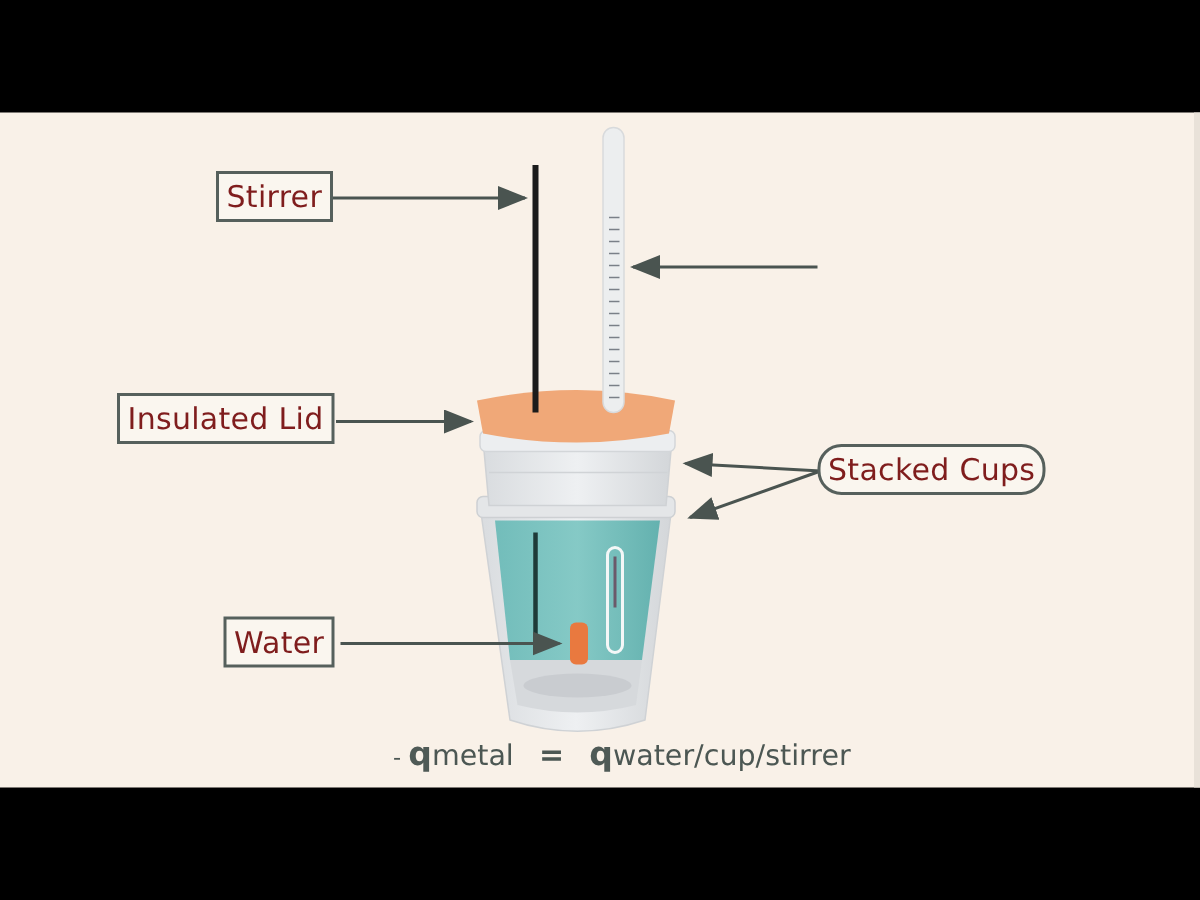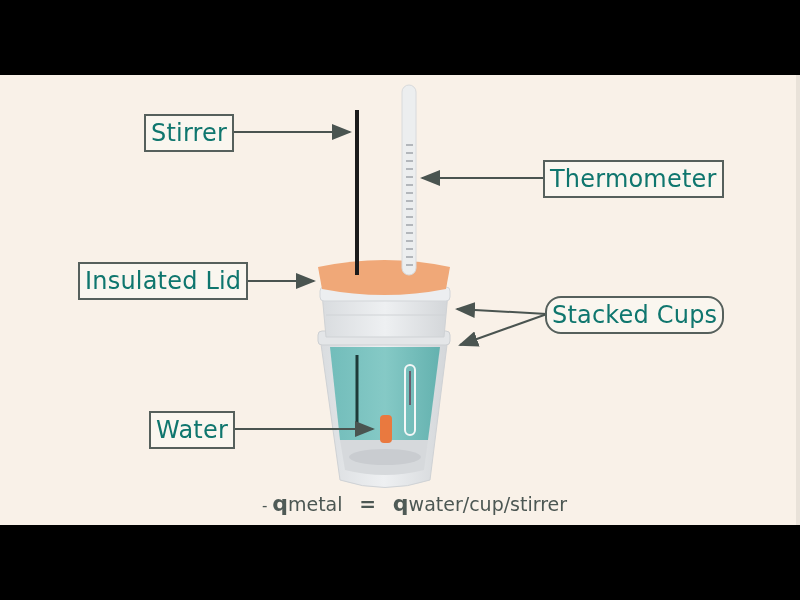--- a/index.html
+++ b/index.html
@@ -9,21 +9,21 @@
     }
     .frame {
       position: absolute; left: 0; top: 75px; width: 800px; height: 450px;
       background: #f9f1e8;
     }
     .frame-edge { position:absolute; right:0; top:0; width:4px; height:100%; background:#e9e2d9; }
     svg.diagram { position: absolute; left: 0; top: 0; width: 800px; height: 450px; }
     .label {
       position: absolute; box-sizing: border-box;
       border: 2px solid #56605c; background: #faf6ef;
-      color: #0f766e; font-size: 24px; line-height: 1;
+      color: #7f1d1d; font-size: 20px; line-height: 1;
       padding: 5px 5px 5px 5px; white-space: nowrap; letter-spacing: 0.2px;
     }
     .equation {
       position: absolute; left: 262px; top: 416px; color: #4c5753;
       font-size: 15px; white-space: nowrap;
     }
     .equation .q { font-size: 22px; font-weight: bold; color: #4f5a56; }
     .equation .sub { font-size: 19px; }
     .equation .op { font-size: 20px; margin: 0 12px; font-weight: bold; }
   </style>
@@ -101,21 +101,20 @@
       <line x1="220" y1="57" x2="350" y2="57" marker-end="url(#arr)"></line>
       <line x1="545" y1="103" x2="422" y2="103" marker-end="url(#arr)"></line>
       <line x1="224" y1="206" x2="314" y2="206" marker-end="url(#arr)"></line>
       <line x1="547" y1="239" x2="457" y2="234" marker-end="url(#arr)"></line>
       <line x1="547" y1="239" x2="460" y2="270" marker-end="url(#arr)"></line>
       <line x1="227" y1="354" x2="373" y2="354" marker-end="url(#arr)"></line>
     </g>
   </svg>
 
   <div class="label" style="left:144px; top:39px;">Stirrer</div>
-  <div class="label" style="left:543px; top:85px;">Thermometer</div>
   <div class="label" style="left:78px; top:187px;">Insulated Lid</div>
   <div class="label" style="left:545px; top:221px;border-radius:16px;">Stacked Cups</div>
   <div class="label" style="left:149px; top:336px;">Water</div>
 
   <div class="equation">
     <span>-</span>
     <span class="q">q</span><span class="sub">metal</span>
     <span class="op">=</span>
     <span class="q">q</span><span class="sub">water/cup/stirrer</span>
   </div>

